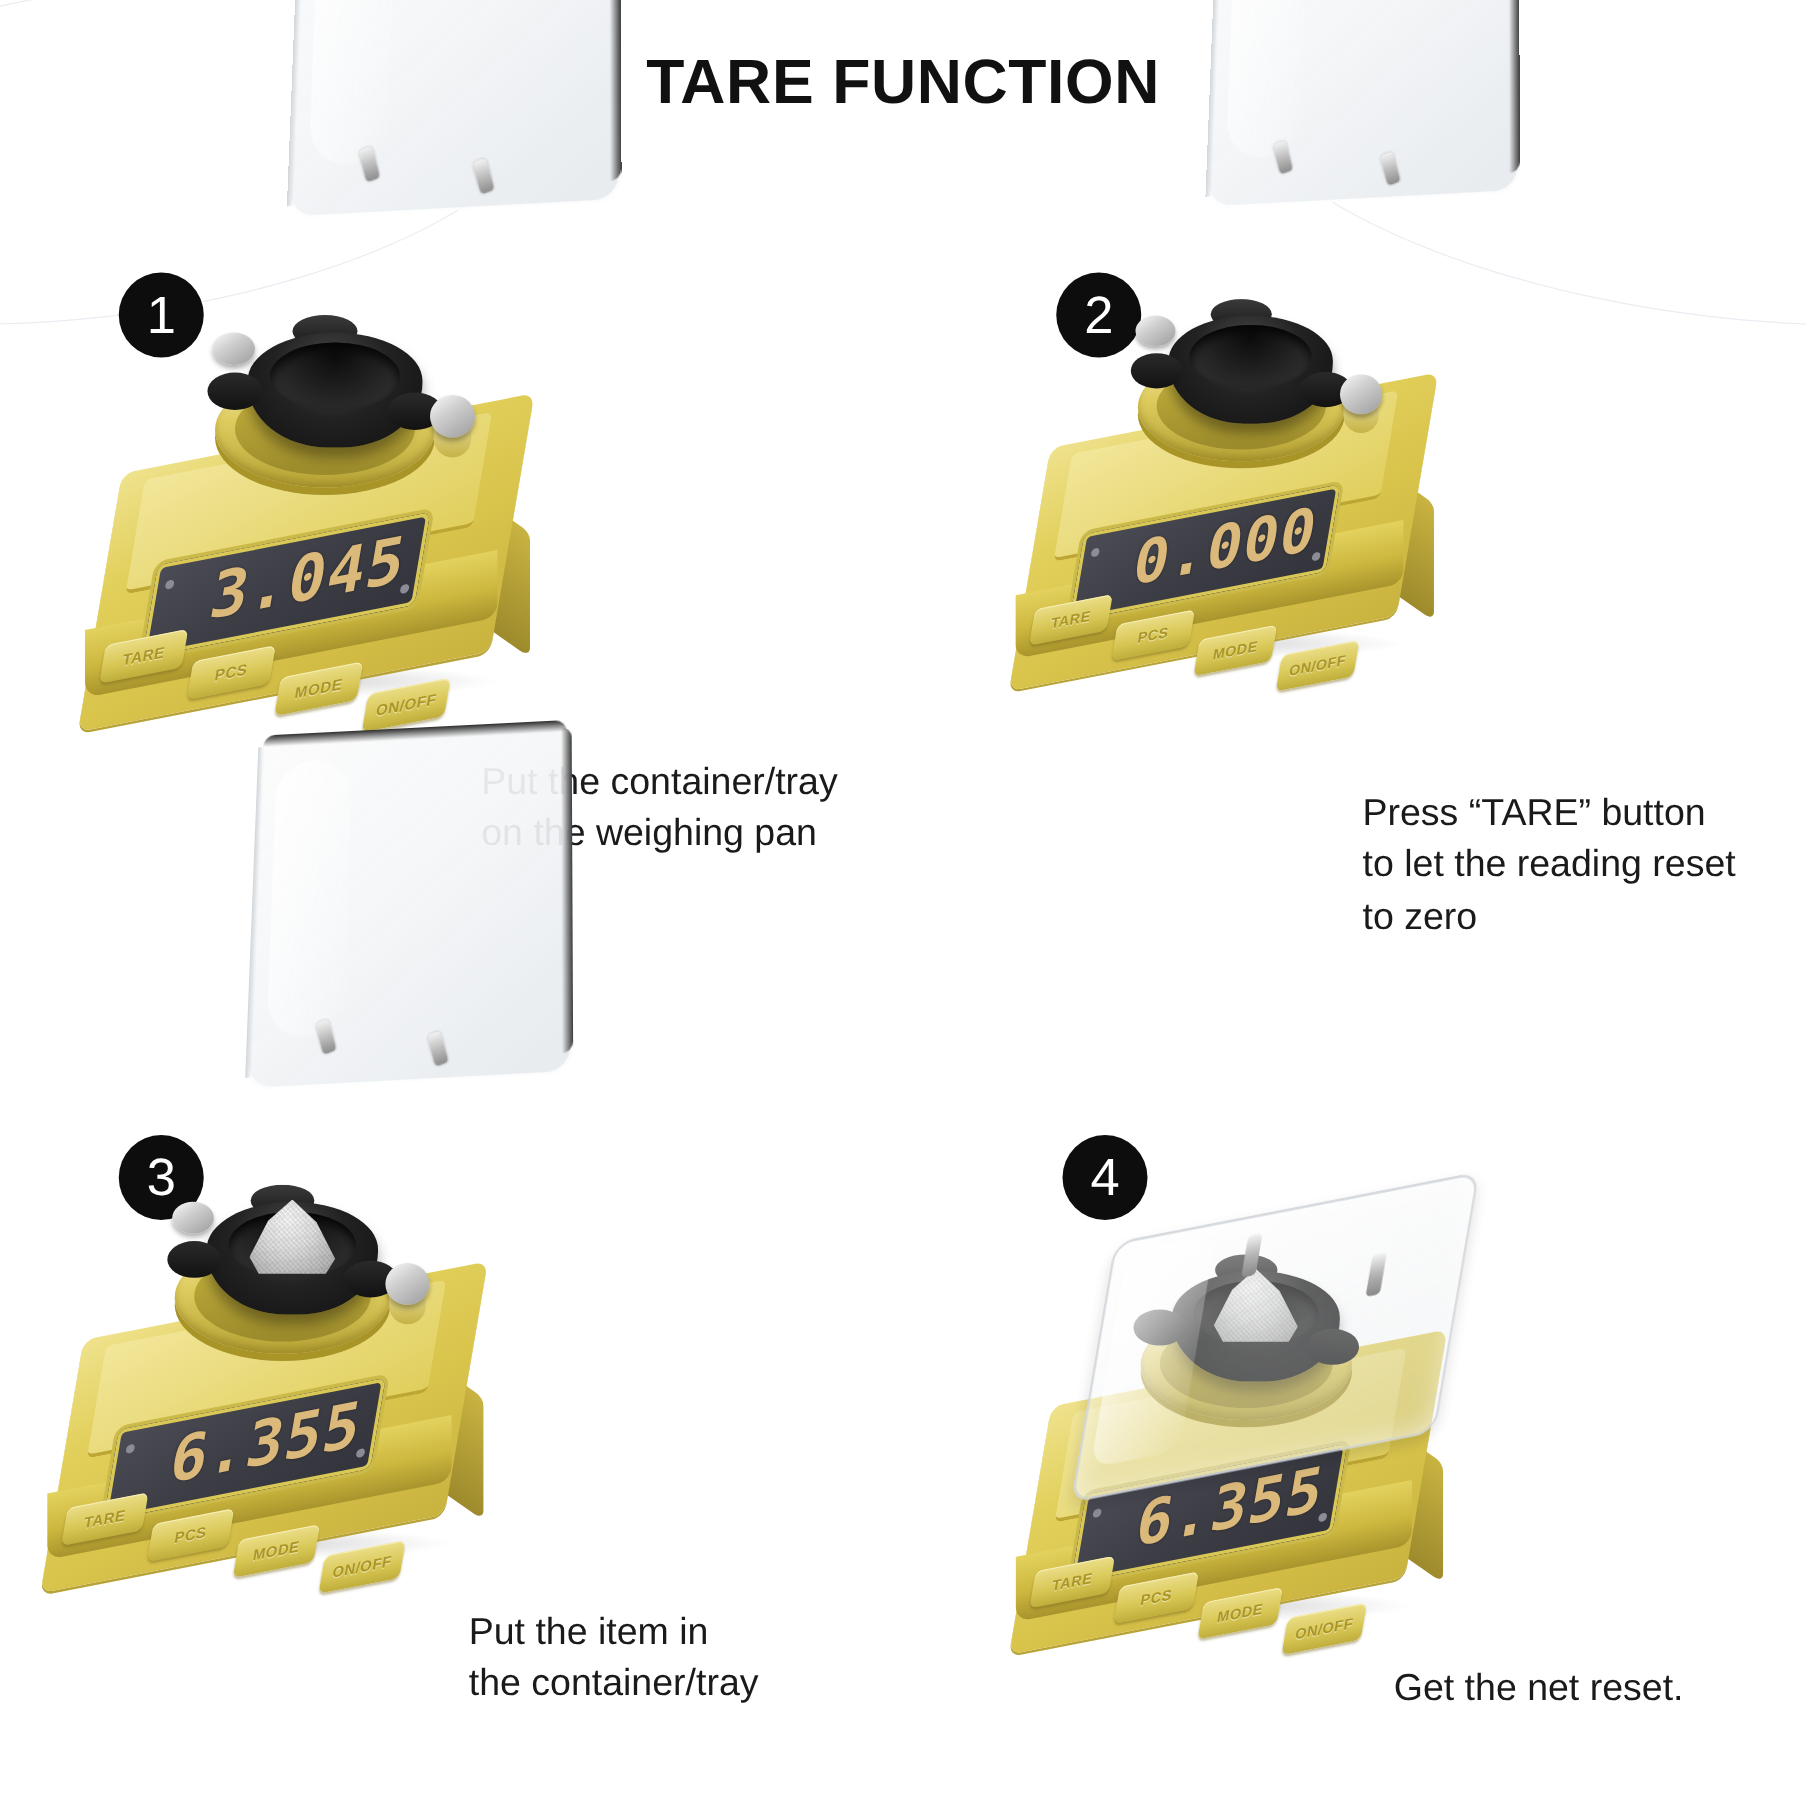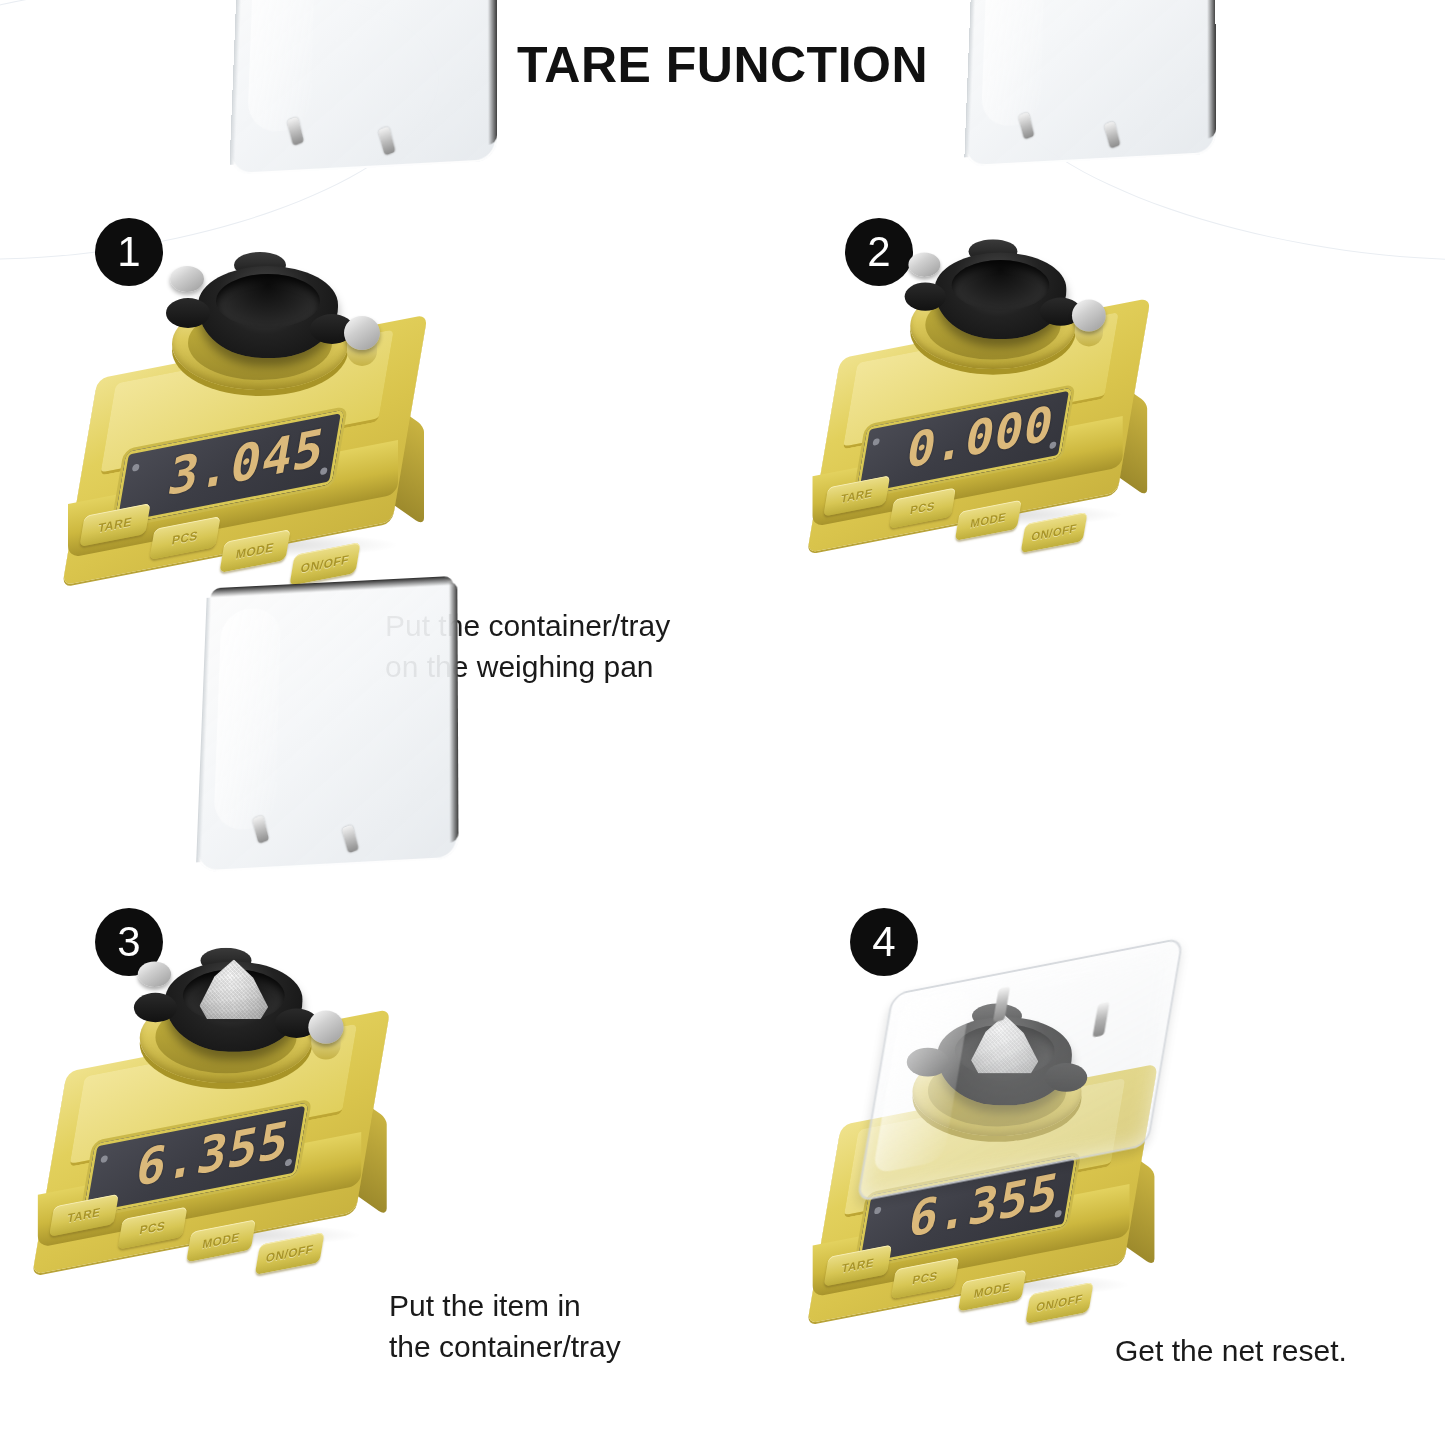--- a/index.html
+++ b/index.html
@@ -71,21 +71,21 @@
   
   .caption {
     position: absolute;
     font-size: 30px;
     line-height: 1.38;
     color: #1a1a1a;
     white-space: pre-line;
   }
   .s1 .caption { left: 345px; top: 425px; width: 340px; }
   .s2 .caption { left: 295px; top: 450px; width: 330px; }
-  .s3 .caption { left: 355px; top: 425px; width: 330px; margin-left: 14px; }
+  .s3 .caption { left: 355px; top: 425px; width: 330px; }
   .s4 .caption { left: 320px; top: 470px; width: 330px; }
 
   
   .scale {
     position: absolute;
     width: 430px;
     height: 430px;
   }
   .s1 .scale { left: 20px;  top: -140px; transform: scale(1.0); transform-origin: left top;}
   .s2 .scale { left: 10px;  top: -140px; transform: scale(0.94); transform-origin: left top;}
@@ -458,20 +458,23 @@
       <span class="dot-r"></span>
       <div class="lcd-value">0.000</div>
     </div>
 
     <div class="btn b1">TARE</div>
     <div class="btn b2">PCS</div>
     <div class="btn b3">MODE</div>
     <div class="btn b4">ON/OFF</div>
   </div>
 
+  <div class="caption">Press “TARE” button
+to let the reading reset
+to zero</div>
 </div>
 
 <div class="step s3">
   <div class="badge">3</div>
 
   <div class="scale">
     <div class="ground-shadow"></div>
 
     <div class="lid-open">
       <div class="edge-top"></div>

